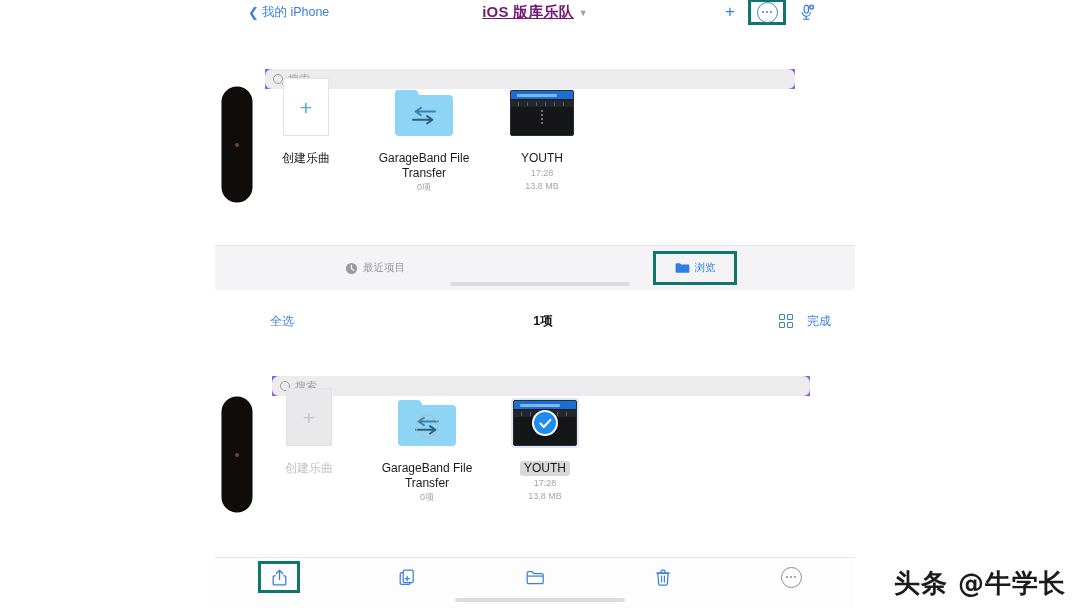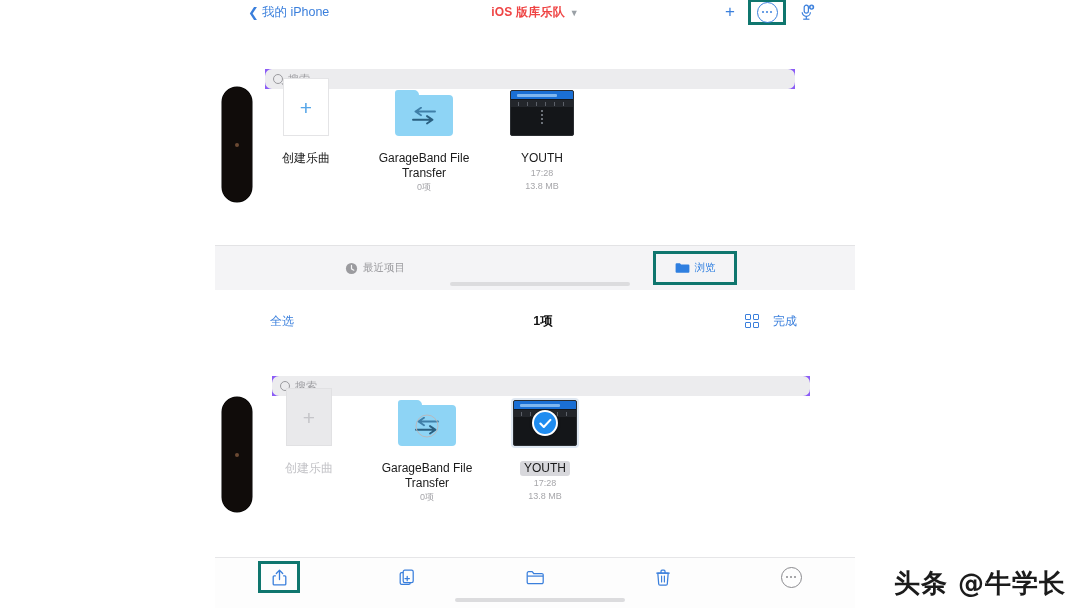--- a/index.html
+++ b/index.html
@@ -50,21 +50,21 @@
   .nav-back .chev{
     font-size:13px;line-height:1;font-weight:600;
     transform:translateY(-.5px);
   }
   .nav-title-wrap{
     position:absolute;left:0;right:0;top:0;height:24px;
     display:flex;align-items:center;justify-content:center;
     gap:5px;pointer-events:none;
   }
   .nav-title{
-    font-size:12px;font-weight:700;color:#ef4444;letter-spacing:.2px;
+    font-size:15px;font-weight:700;color:#701a75;letter-spacing:.2px;text-decoration:underline;
   }
   .nav-title-chev{
     color:#9aa0a6;font-size:9px;line-height:1;transform:translateY(1px);
   }
   .nav-right{
     margin-left:auto;display:flex;align-items:center;gap:13px;
     padding-right:40px;
   }
   .icon-plus{
     color:#3a7fdc;font-size:17px;line-height:1;font-weight:300;
@@ -208,21 +208,21 @@
     position:absolute;left:215px;width:640px;height:26px;
     display:flex;align-items:center;
     font-size:12px;
   }
   .sel-left{color:#3a7fdc;margin-left:55px;font-weight:400;}
   .sel-center{
     position:absolute;left:16px;right:0;text-align:center;
     font-size:12.5px;font-weight:700;color:#111;
   }
   .sel-right{
-    margin-left:auto;margin-right:58px;display:flex;align-items:center;gap:14px;
+    margin-left:auto;margin-right:24px;display:flex;align-items:center;gap:14px;
     color:#3a7fdc;
   }
   .grid-icon{
     width:14px;height:14px;display:grid;grid-template-columns:1fr 1fr;
     grid-template-rows:1fr 1fr;gap:2.4px;
   }
   .grid-icon i{border:1.4px solid #3a7fdc;border-radius:1px;display:block;}
 
   
   .bottombar{

